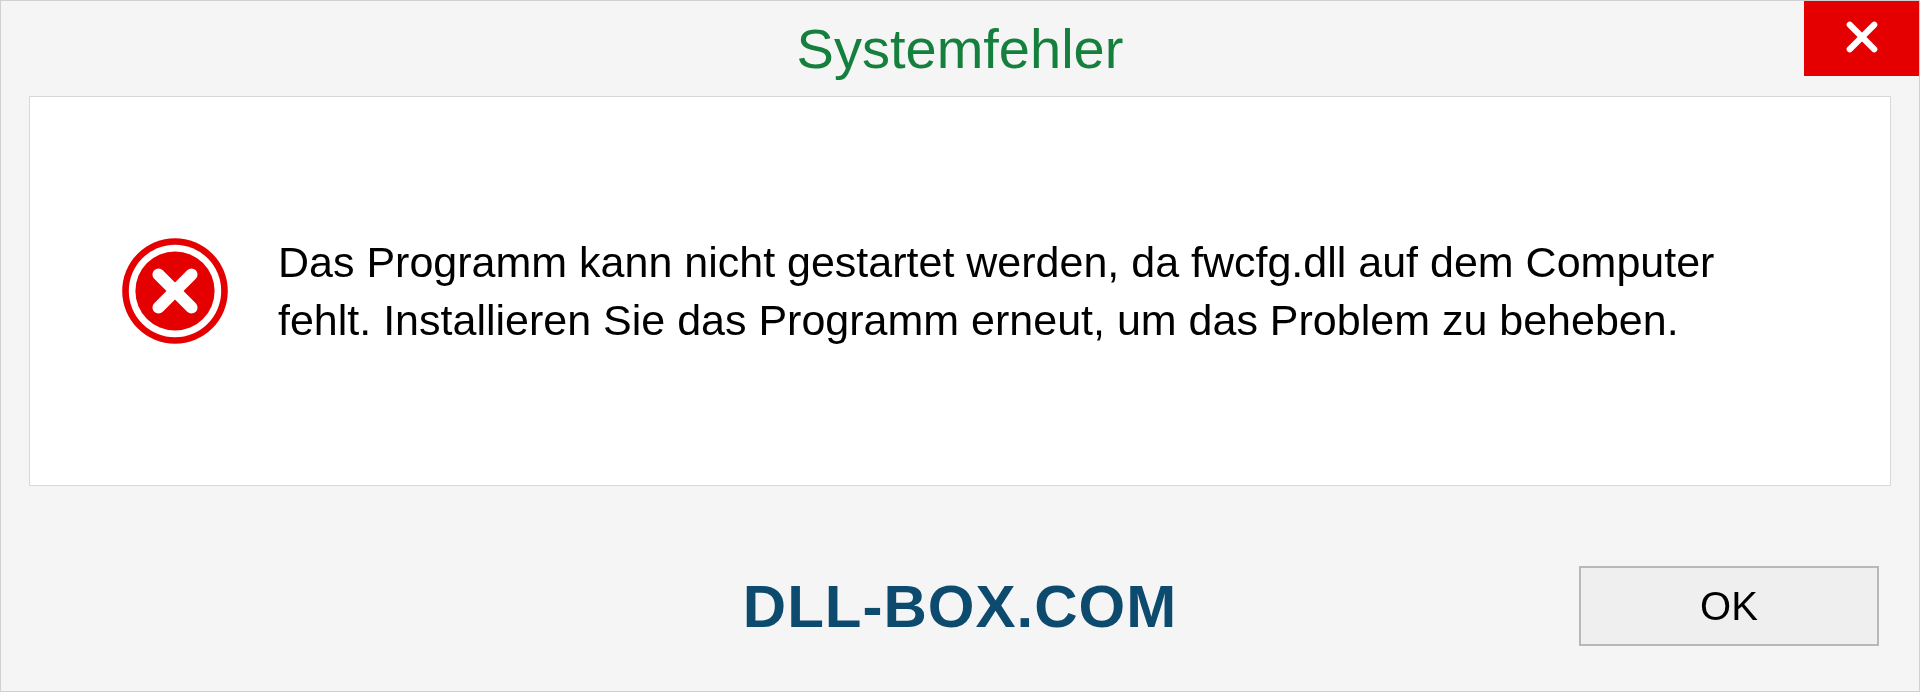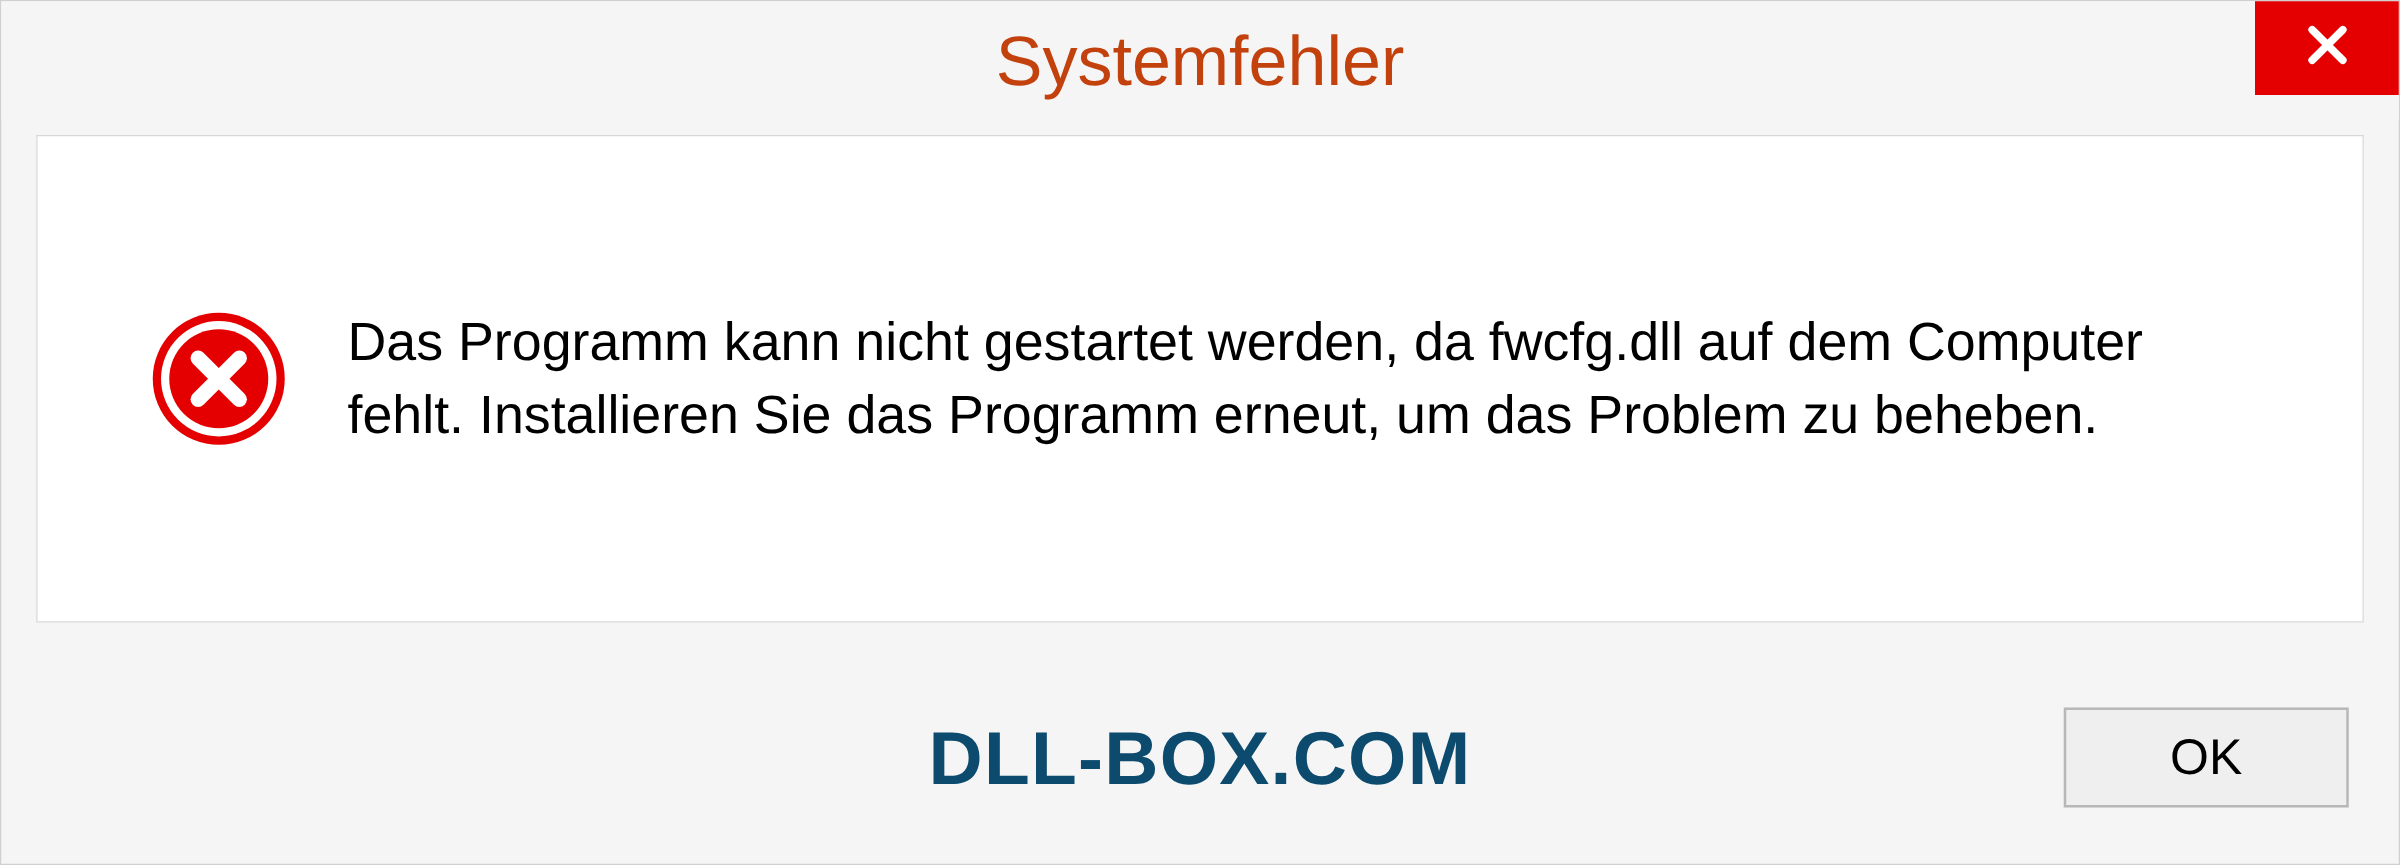--- a/index.html
+++ b/index.html
@@ -25,41 +25,41 @@
     .titlebar {
       height: 95px;
       display: flex;
       align-items: center;
       justify-content: center;
       position: relative;
       background: #f5f5f5;
     }
     .title-text {
       font-size: 56px;
-      color: #c2410c;
+      color: #15803d;
       font-weight: normal;
     }
     .close-button {
       position: absolute;
       right: 0;
       top: 0;
       width: 115px;
       height: 75px;
       background: #e40000;
       display: flex;
       align-items: center;
       justify-content: center;
       cursor: pointer;
     }
     .close-button svg {
       width: 42px;
       height: 42px;
     }
     .content-panel {
-      margin: 12px 28px;
+      margin: 0 28px;
       background: #ffffff;
       border: 1px solid #d8d8d8;
       height: 390px;
       display: flex;
       align-items: center;
       padding: 0 56px 0 90px;
     }
     .error-icon {
       width: 110px;
       height: 110px;
@@ -91,21 +91,21 @@
       position: absolute;
       left: 50%;
       transform: translateX(-50%);
       font-size: 60px;
       font-weight: 900;
       color: #0c4a6e;
       letter-spacing: 1px;
       font-family: Arial, Helvetica, sans-serif;
     }
     .ok-button {
-      width: 228px;
+      width: 300px;
       height: 80px;
       background: #efefef;
       border: 2px solid #b8b8b8;
       font-size: 40px;
       color: #000000;
       display: flex;
       align-items: center;
       justify-content: center;
       cursor: pointer;
       font-family: Arial, Helvetica, sans-serif;

